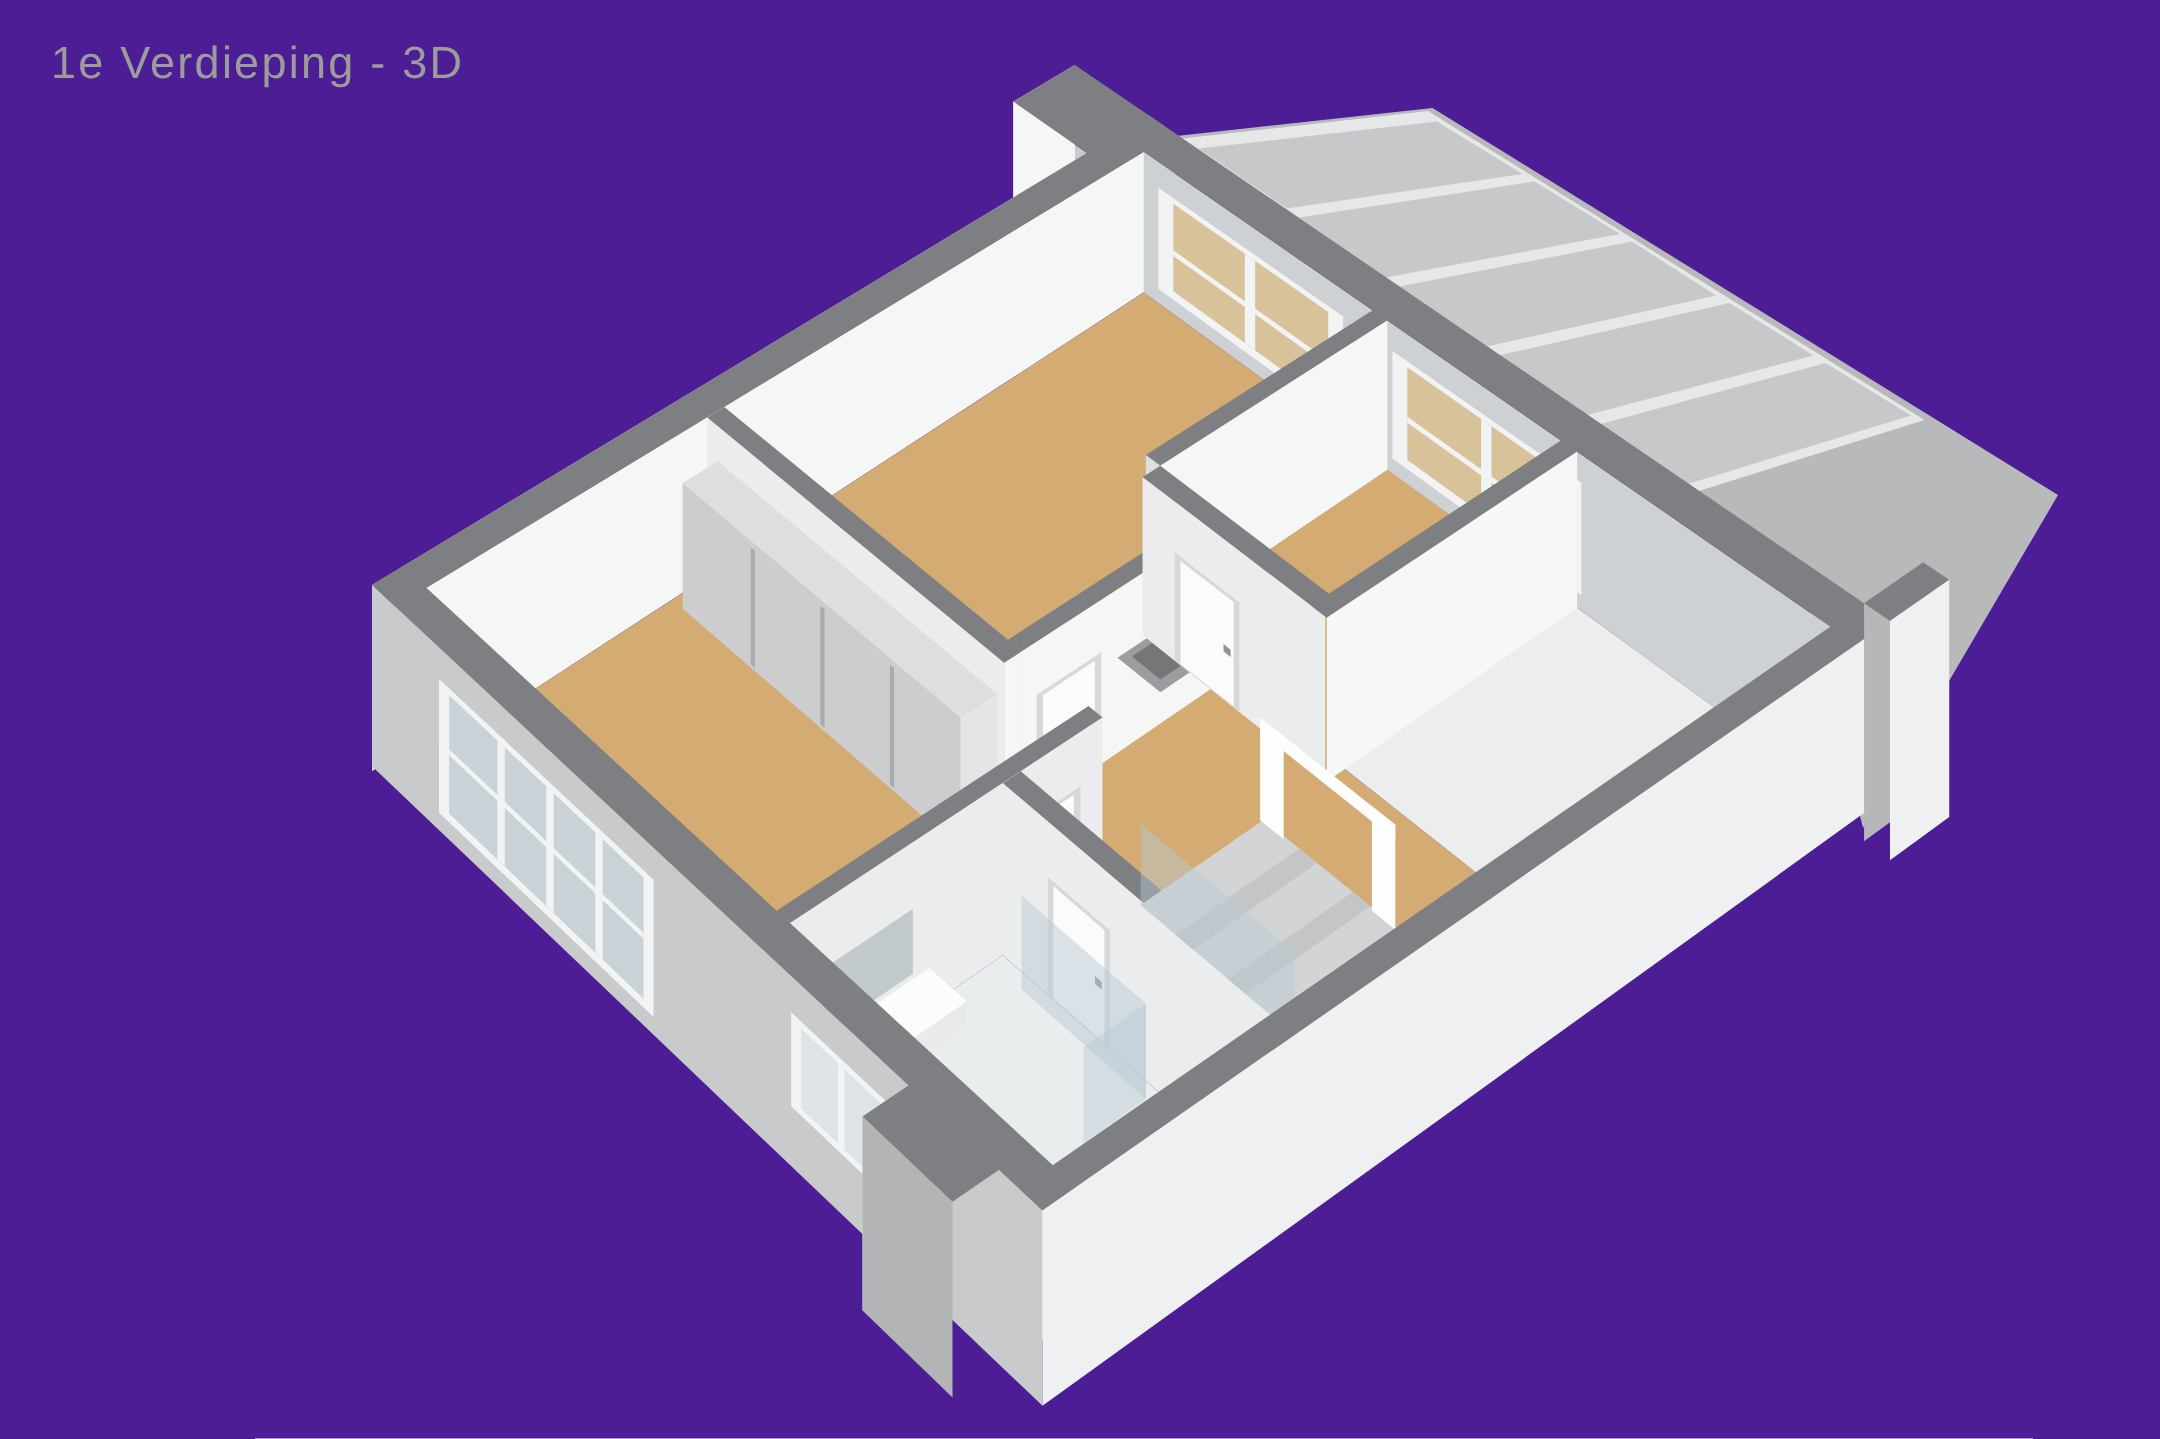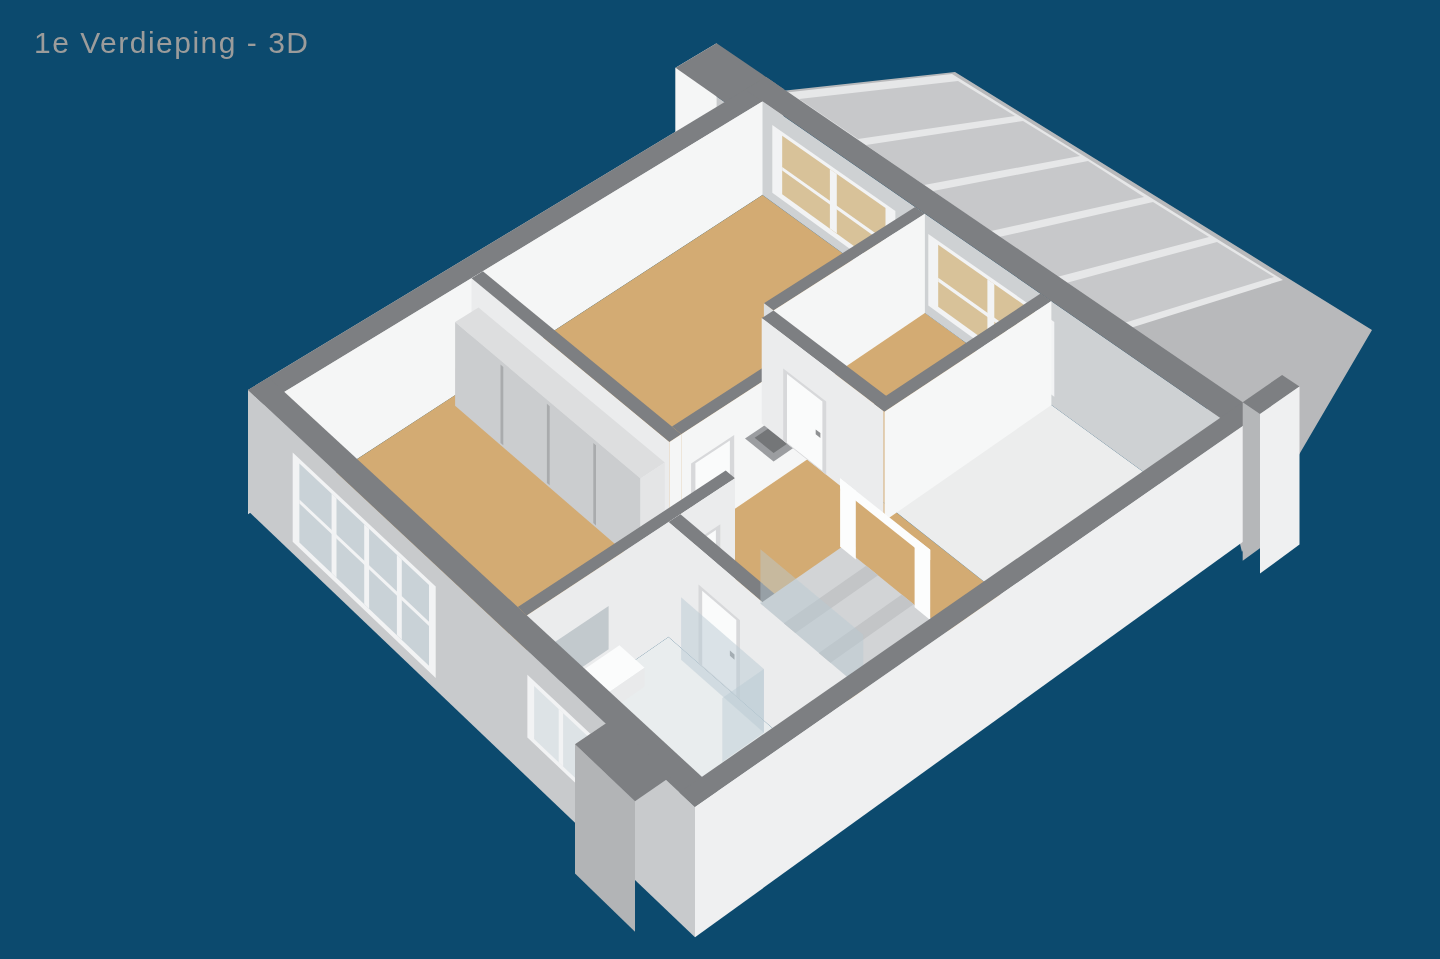--- a/index.html
+++ b/index.html
@@ -6,21 +6,21 @@
   .page{position:relative;width:1440px;height:959px;background:#ffffff;overflow:hidden;
         font-family:"Liberation Sans", sans-serif;}
   .page-title{position:absolute;left:34px;top:26px;font-size:30px;font-weight:400;
         letter-spacing:1.5px;color:#9c9c9b;}
   svg{position:absolute;left:0;top:0;}
   polygon{shape-rendering:geometricPrecision;}
 </style>
 </head>
 <body>
 
-<div class="page" style="background: #0c4a6e;">
+<div class="page" style="background: #4c1d95;">
   <div class="page-title" style="color: rgb(156, 156, 155);">1e Verdieping - 3D</div>
   <svg width="1440" height="959" viewBox="0 0 1440 959" xmlns="http://www.w3.org/2000/svg" role="img">
       <polygon points="772,92 955,72 1372,330 1242,552 1203,392" fill="#b8b9bb"></polygon>
       <polygon points="782,93 952,74 1283,280 1124,330" fill="#e6e7e8"></polygon>
       <polygon points="799,99 958,81 1015,116 858,139" fill="#c7c8ca"></polygon>
       <polygon points="866,145 1023,121 1080,156 924,185" fill="#c7c8ca"></polygon>
       <polygon points="933,191 1088,161 1144,197 991,231" fill="#c7c8ca"></polygon>
       <polygon points="999,237 1153,202 1209,237 1057,277" fill="#c7c8ca"></polygon>
       <polygon points="1066,283 1217,242 1274,277 1124,323" fill="#c7c8ca"></polygon>
       <polygon points="248.0,390.0 766.0,77.0 766.0,176.4 248.0,514.2" fill="#d8dadb"></polygon>

